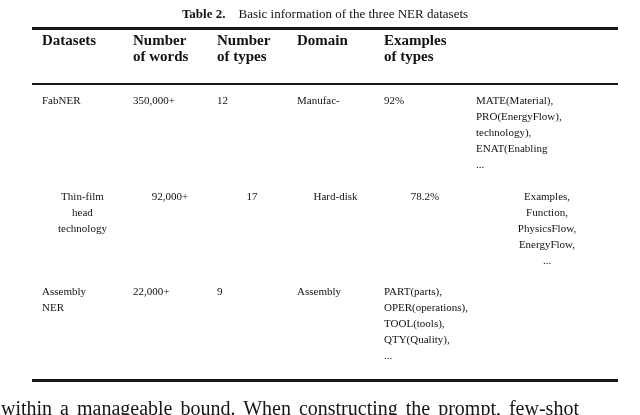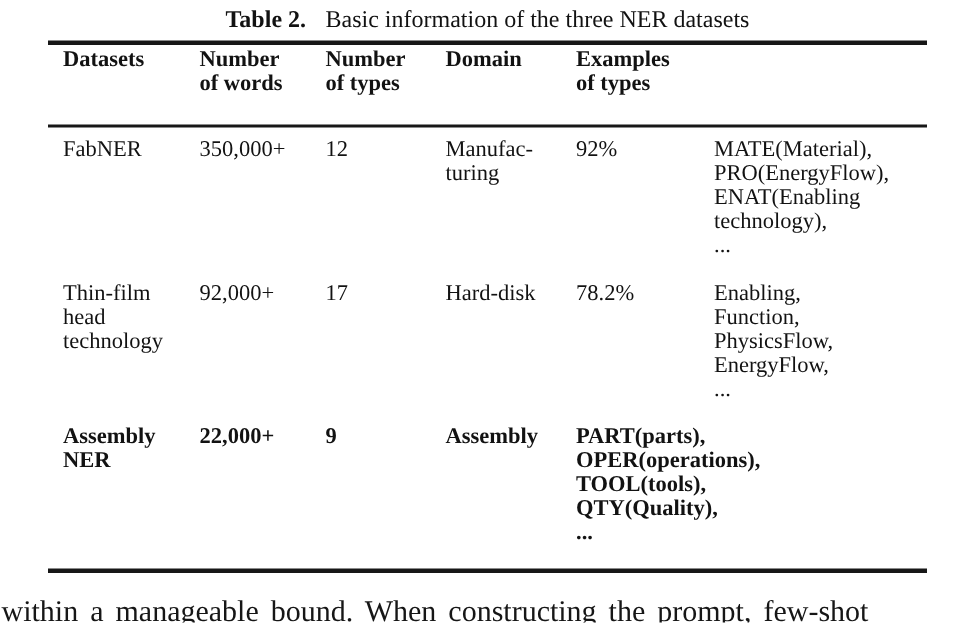--- a/index.html
+++ b/index.html
@@ -9,21 +9,21 @@
     height: 415px;
     background: #ffffff;
     overflow: hidden;
     font-family: "Liberation Serif", "DejaVu Serif", serif;
     color: #121212;
   }
   .title {
     position: absolute;
     top: 1px; left: 32px; width: 586px;
     text-align: center;
-    font-size: 16px;
+    font-size: 13px;
     line-height: 25px;
     white-space: nowrap;
   }
   .title .b { font-weight: bold; margin-right: 13px; }
   .table {
     position: absolute;
     top: 27px; left: 32px; width: 586px;
   }
   .rule { background: #171717; }
   .rule-thick { height: 3px; }
@@ -36,26 +36,26 @@
   .thead {
     height: 55px;
     padding-top: 3px;
     border-bottom: 2px solid #171717;
     font-weight: bold;
     font-size: 15px;
     line-height: 15.5px;
   }
   .tbody .trow {
     padding-top: 7px;
-    font-size: 15px;
+    font-size: 11px;
     line-height: 16px;
   }
   .row-0 { height: 96px; }
-  .row-1 { height: 95px; }
-  .row-2 { height: 103px; font-weight: bold; }
+  .row-1 { height: 95px; text-align: center; }
+  .row-2 { height: 103px; }
   .bodytext {
     position: absolute;
     top: 398px; left: 1px;
     width: 700px;
     font-size: 20px;
     line-height: 20px;
     white-space: nowrap;
     word-spacing: 3px;
     color: #161616;
   }
@@ -100,30 +100,29 @@
           <div>FabNER</div>
         </div>
         <div>
           <div>350,000+</div>
         </div>
         <div>
           <div>12</div>
         </div>
         <div>
           <div>Manufac-</div>
-          <div>turing</div>
         </div>
         <div>
           <div>92%</div>
         </div>
         <div>
           <div>MATE(Material),</div>
           <div>PRO(EnergyFlow),</div>
+          <div>technology),</div>
           <div>ENAT(Enabling</div>
-          <div>technology),</div>
           <div>...</div>
         </div>
       </div>
 
       <div class="trow row-1">
         <div>
           <div>Thin-film</div>
           <div>head</div>
           <div>technology</div>
         </div>
@@ -133,21 +132,21 @@
         <div>
           <div>17</div>
         </div>
         <div>
           <div>Hard-disk</div>
         </div>
         <div>
           <div>78.2%</div>
         </div>
         <div>
-          <div>Enabling,</div>
+          <div>Examples,</div>
           <div>Function,</div>
           <div>PhysicsFlow,</div>
           <div>EnergyFlow,</div>
           <div>...</div>
         </div>
       </div>
 
       <div class="trow row-2">
         <div>
           <div>Assembly</div>

